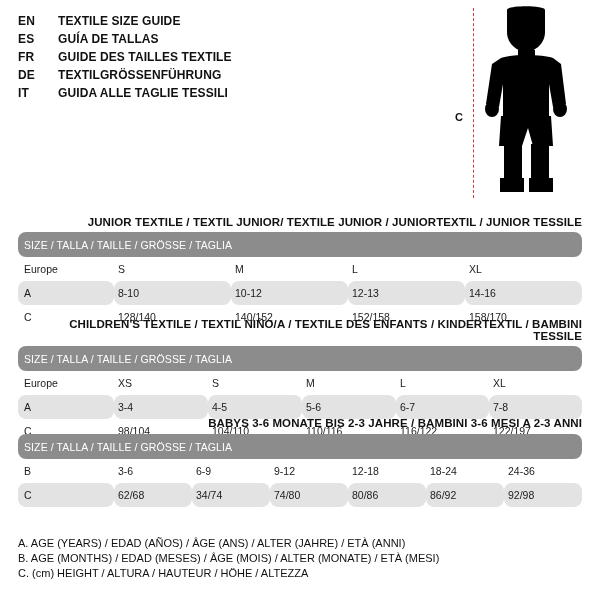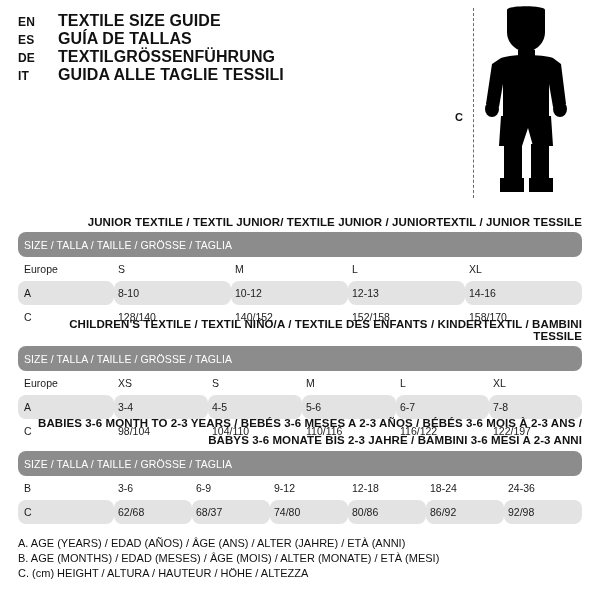--- a/index.html
+++ b/index.html
@@ -35,21 +35,21 @@
     line-height: 18px;
   }
   .lang-code {
     width: 40px;
     font-size: 12px;
     font-weight: bold;
     letter-spacing: 0.2px;
     color: #111;
   }
   .lang-title {
-    font-size: 16px;
+    font-size: 12px;
     font-weight: bold;
     letter-spacing: 0.1px;
     color: #111;
     text-transform: uppercase;
   }
 
   
   .figure-wrap {
     position: absolute;
     left: 455px;
@@ -155,20 +155,24 @@
 <div class="page">
 
   <div class="header">
     <div class="lang-row">
       <span class="lang-code">EN</span>
       <span class="lang-title">TEXTILE SIZE GUIDE</span>
     </div>
     <div class="lang-row">
       <span class="lang-code">ES</span>
       <span class="lang-title">GUÍA DE TALLAS</span>
+    </div>
+    <div class="lang-row">
+      <span class="lang-code">FR</span>
+      <span class="lang-title">GUIDE DES TAILLES TEXTILE</span>
     </div>
     <div class="lang-row">
       <span class="lang-code">DE</span>
       <span class="lang-title">TEXTILGRÖßENFÜHRUNG</span>
     </div>
     <div class="lang-row">
       <span class="lang-code">IT</span>
       <span class="lang-title">GUIDA ALLE TAGLIE TESSILI</span>
     </div>
   </div>
@@ -275,21 +279,20 @@
           <td>104/110</td>
           <td>110/116</td>
           <td>116/122</td>
           <td>122/197</td>
         </tr>
       </tbody>
     </table>
   </div>
 
   <div class="block" id="block-babies">
-    <div class="section-title babies-title-two-line">BABIES 3-6 MONTH TO 2-3 YEARS / BEBÉS 3-6 MESES A 2-3 AÑOS / BÉBÉS 3-6 MOIS À 2-3 ANS /</div>
     <div class="section-title babies-title-two-line" style="margin-bottom:4px;">BABYS 3-6 MONATE BIS 2-3 JAHRE / BAMBINI 3-6 MESI A 2-3 ANNI</div>
     <table class="table">
       <colgroup>
         <col style="width:96px">
           <col style="width:78px">
           <col style="width:78px">
           <col style="width:78px">
           <col style="width:78px">
           <col style="width:78px">
           <col style="width:78px">
@@ -303,21 +306,21 @@
           <td>3-6</td>
           <td>6-9</td>
           <td>9-12</td>
           <td>12-18</td>
           <td>18-24</td>
           <td>24-36</td>
         </tr>
         <tr class="row-shade">
           <td class="cell-pad">C</td>
           <td>62/68</td>
-          <td>68/37</td>
+          <td>34/74</td>
           <td>74/80</td>
           <td>80/86</td>
           <td>86/92</td>
           <td>92/98</td>
         </tr>
       </tbody>
     </table>
   </div>
 
   <div class="footnotes">

